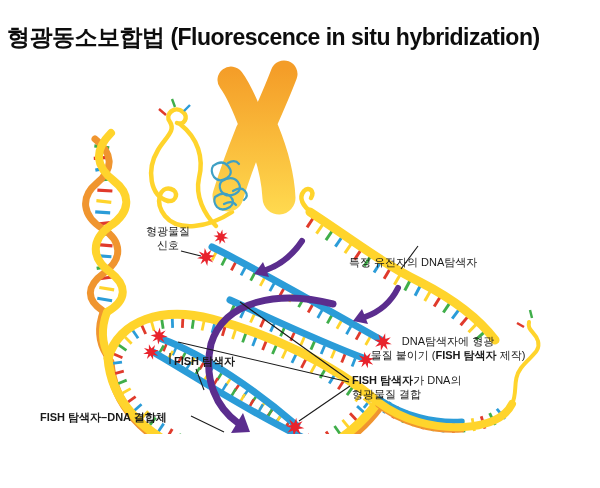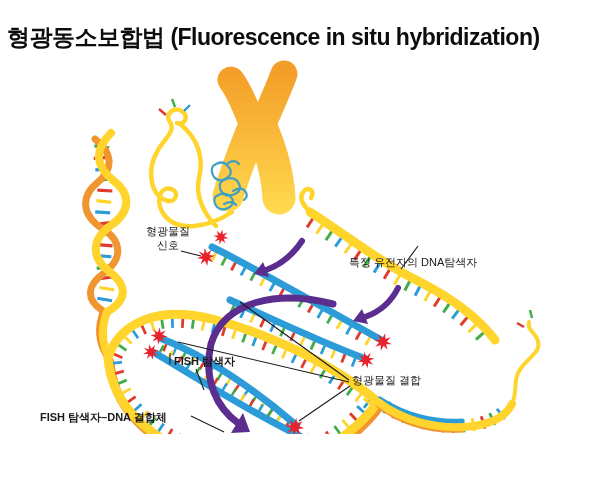--- a/index.html
+++ b/index.html
@@ -313,22 +313,27 @@
     </g>
   </svg>
 
   <div class="lbl center" style="left:131px;top:224px;width:74px;">
     <div>형광물질</div>
     <div>신호</div>
   </div>
 
   <div class="lbl" style="left:349px;top:223px;margin-top:32px;">특정 유전자의 DNA탐색자</div>
 
+  <div class="lbl center" style="left:366px;top:334px;width:164px;">
+    <div>DNA탐색자에 형광</div>
+    <div><span>물질 붙이기 (</span><span class="b">FISH 탐색자</span><span> 제작)</span></div>
+  </div>
 
   <div class="lbl" style="left:352px;top:373px;">
+    <div><span class="b">FISH 탐색자</span><span>가 DNA의</span></div>
     <div>형광물질 결합</div>
   </div>
 
   <div class="lbl bold" style="left:174px;top:354px;">FISH 탐색자</div>
 
   <div class="lbl bold" style="left:40px;top:410px;text-align:center;">FISH 탐색자–DNA 결합체</div>
 
 </div>
 
 </body></html>

